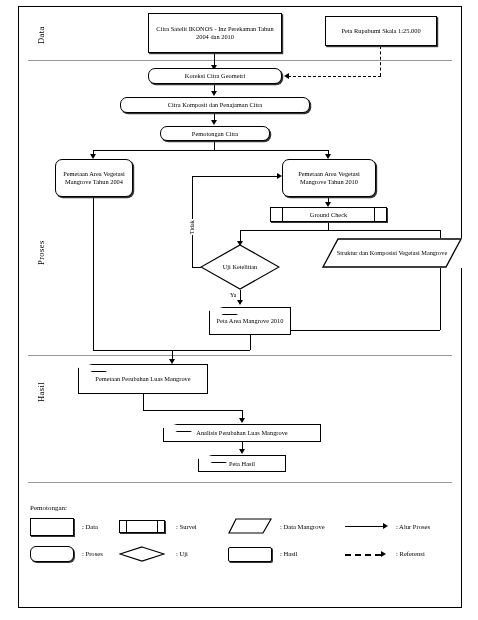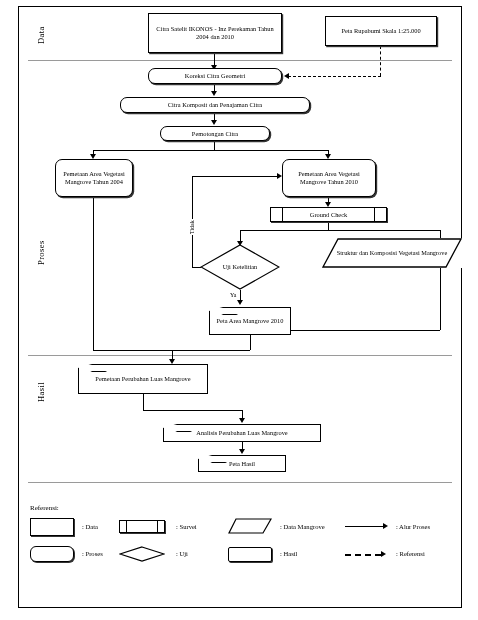--- a/index.html
+++ b/index.html
@@ -150,21 +150,21 @@
   <div class="ln lnv" style="left:242px;top:410px;height:11px;"></div>
   <div class="arw arw-d" style="left:239px;top:418px;"></div>
 
   <div class="node hasil" style="left:163px;top:424px;width:158px;height:18px;">Analisis Perubahan Luas Mangrove</div>
 
   <div class="ln lnv" style="left:242px;top:442px;height:9px;"></div>
   <div class="arw arw-d" style="left:239px;top:449px;"></div>
 
   <div class="node hasil" style="left:198px;top:455px;width:88px;height:17px;">Peta Hasil</div>
 
-  <div class="legend-title">Referensi:</div>
+  <div class="legend-title">Pemotongan:</div>
 
   <div class="swatch sw-data" style="left:30px;top:518px;width:44px;height:18px;"></div>
   <div class="lg" style="left:82px;top:523px;">: Data</div>
 
   <div class="swatch sw-survei" style="left:119px;top:520px;width:46px;height:13px;"></div>
   <div class="lg" style="left:176px;top:523px;">: Survei</div>
 
   <div style="position:absolute;left:228px;top:518px;width:44px;height:16px;">
     <svg viewBox="0 0 44 16" preserveAspectRatio="none" style="width:100%;height:100%;">
       <polygon points="8,1 43,1 35,15 1,15" fill="#fff" stroke="#000" stroke-width="1.2"></polygon>

